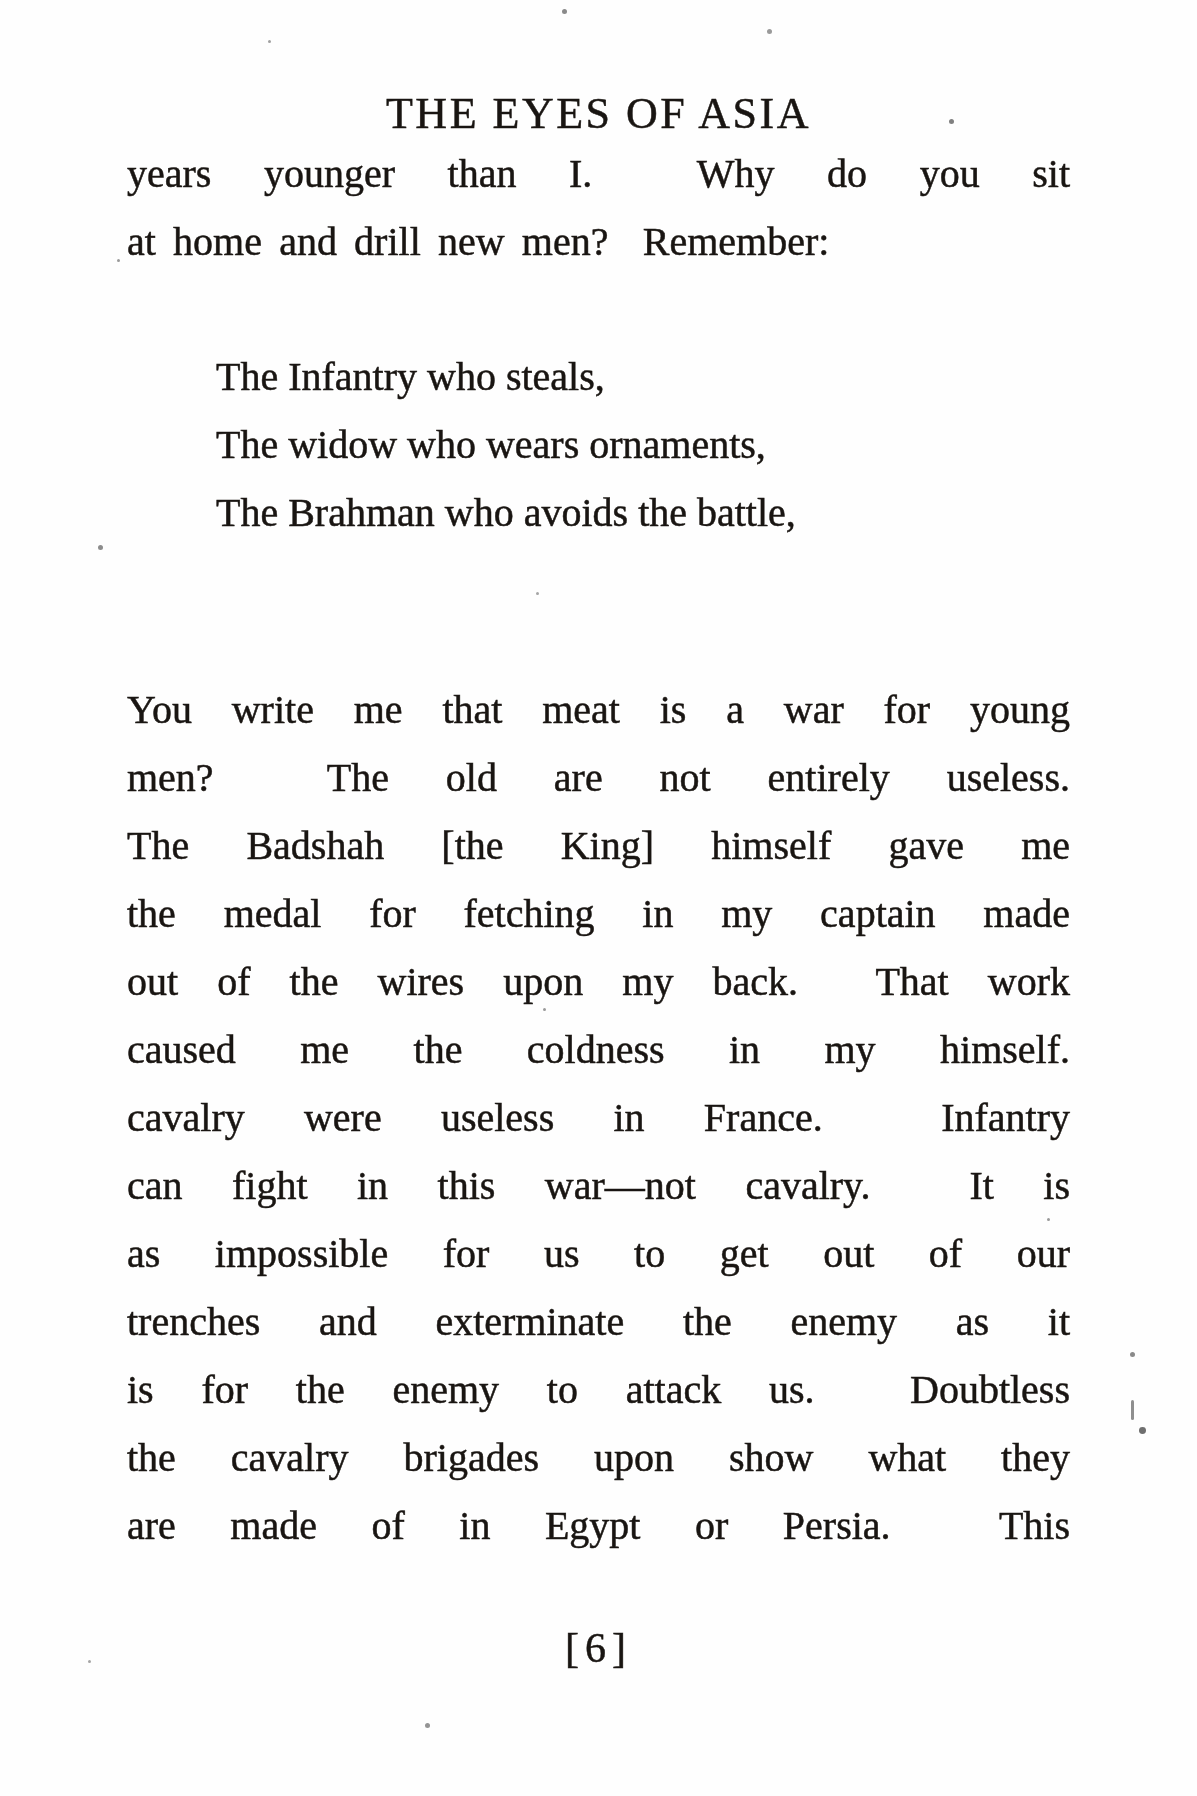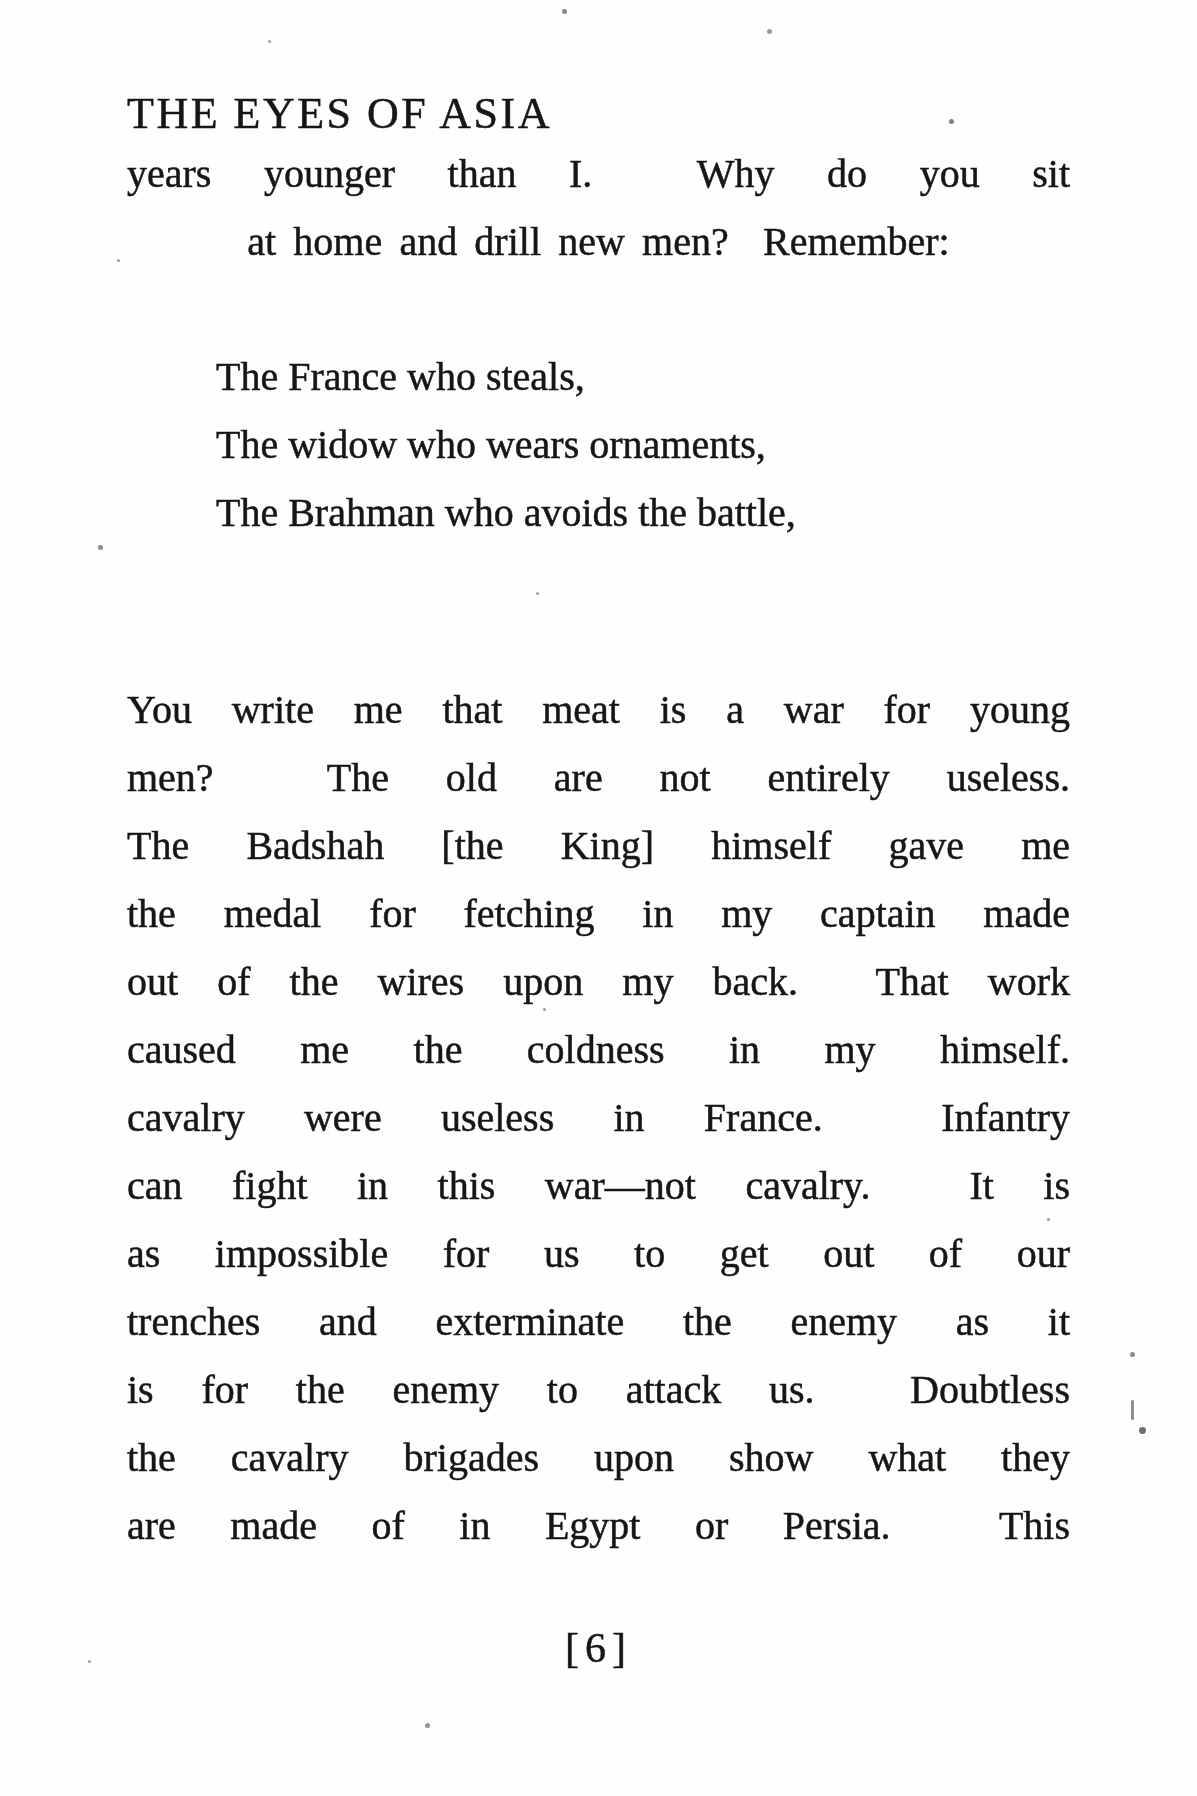--- a/index.html
+++ b/index.html
@@ -11,31 +11,31 @@
   .page{
     position:relative;
     width:1197px;height:1796px;
     background:#fefefe;
     color:#191512;
     overflow:hidden;
     -webkit-text-stroke:0.5px #1c1814; 
   }
   .running-head{
     position:absolute;top:84px;left:127px;width:943px;
-    text-align:left;
+    text-align:center;
     font-size:44px;line-height:60px;
     letter-spacing:2.5px;
     white-space:pre-wrap;
   }
   .block{
     position:absolute;left:127px;width:943px;
     font-size:40px;line-height:68px;
   }
   .para1{top:140px;}
-  .para1 .text-line:last-child{word-spacing:0.18em;text-align:center;}
+  .para1 .text-line:last-child{word-spacing:0.18em;}
   .verse{top:343px;padding-left:89px;width:854px;}
   .para2{top:676px;}
   .text-line{white-space:pre-wrap;}
   .text-line.justified{
     text-align:justify;
     text-align-last:justify;
   }
   .page-number{
     position:absolute;top:1620px;left:127px;width:943px;
     text-align:center;
@@ -71,21 +71,21 @@
 
 <div class="page">
   <div class="running-head">THE EYES OF ASIA</div>
 
   <div class="block para1">
       <div class="text-line justified">years younger than I.  Why do you sit</div>
       <div class="text-line">at home and drill new men?  Remember:</div>
     </div>
 
   <div class="block verse">
-      <div class="text-line">The France who steals,</div>
+      <div class="text-line">The Infantry who steals,</div>
       <div class="text-line">The widow who wears ornaments,</div>
       <div class="text-line">The Brahman who avoids the battle,</div>
     </div>
 
   <div class="block para2">
       <div class="text-line justified">You write me that meat is a war for young</div>
       <div class="text-line justified">men?  The old are not entirely useless.</div>
       <div class="text-line justified">The Badshah [the King] himself gave me</div>
       <div class="text-line justified">the medal for fetching in my captain made</div>
       <div class="text-line justified">out of the wires upon my back.  That work</div>

